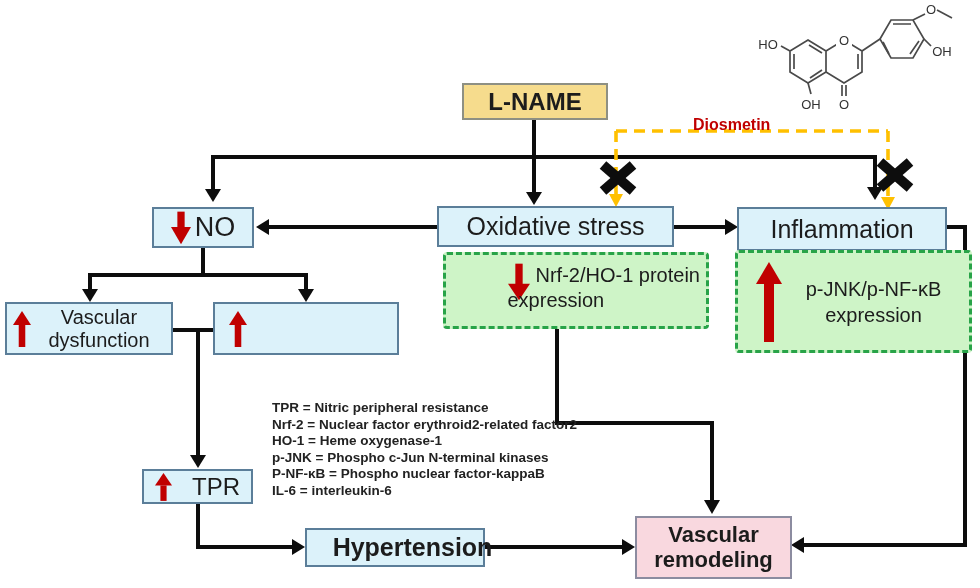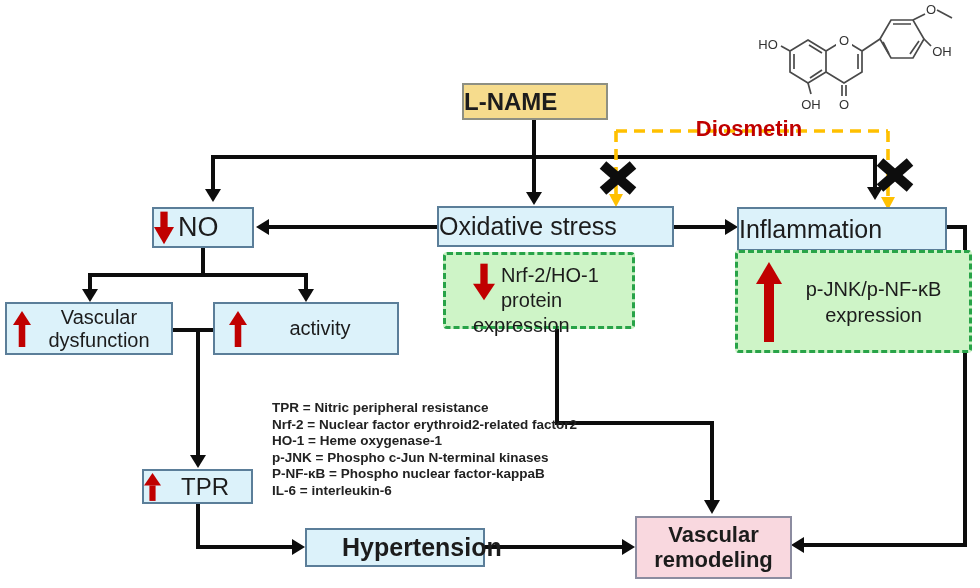--- a/index.html
+++ b/index.html
@@ -2,31 +2,31 @@
 <html><head>
 <meta charset="utf-8">
 <style>
   html,body{margin:0;padding:0;}
   body{
     width:980px;height:588px;position:relative;background:#ffffff;
     font-family:"Liberation Sans","DejaVu Sans",sans-serif;color:#1c1c1c;
     overflow:hidden;
   }
   #connectors{position:absolute;left:0;top:0;width:980px;height:588px;z-index:1;}
-  .node{position:absolute;z-index:2;display:flex;align-items:center;justify-content:flex-start;box-sizing:border-box;}
+  .node{position:absolute;z-index:2;display:flex;align-items:center;justify-content:center;box-sizing:border-box;}
   .blue{background:#dcf2fa;border:2px solid #5b7e99;}
   .tan{background:#f6dc8d;border:2px solid #8e9083;}
   .greenbox{background:#cef4c7;border:3px dashed #28a348;border-radius:4px;}
   .pink{background:#f9d8df;border:2px solid #8c8ca0;}
   .bold{font-weight:bold;}
   .two-line{display:flex;flex-direction:column;line-height:1.12;text-align:center;flex:1;}
   .arr{flex:0 0 auto;}
   #structure{position:absolute;left:735px;top:0;z-index:2;}
-  #diosmetin-label{position:absolute;left:693px;top:116px;width:112px;text-align:center;
-    font-size:22px;font-weight:bold;color:#c00000;z-index:2;}
+  #diosmetin-label{position:absolute;left:693px;top:116px;width:112px;text-align:left;
+    font-size:16px;font-weight:bold;color:#c00000;z-index:2;}
   #legend{position:absolute;left:272px;top:400px;z-index:2;font-size:13.5px;font-weight:600;
     line-height:16.6px;color:#222;}
   .atom{font-size:13px;fill:#333;font-weight:500;}
   .cross line{stroke:#0d0d0d;stroke-width:10;}
 </style>
 </head>
 <body>
 
 <svg id="connectors" viewBox="0 0 980 588" xmlns="http://www.w3.org/2000/svg">
   <g stroke="#0d0d0d" stroke-width="4" fill="none">
@@ -117,21 +117,21 @@
 </div>
 
 <div class="node blue" style="left:437px;top:206px;width:237px;height:41px;font-size:25px;">
   <span>Oxidative stress</span>
 </div>
 
 <div class="node blue" style="left:737px;top:207px;width:210px;height:44px;font-size:25px;">
   <span>Inflammation</span>
 </div>
 
-<div class="node greenbox" style="left:443px;top:252px;width:192px;height:77px;font-size:20px;align-items:flex-start;justify-content:center;padding:8px 6px 0 27px;">
+<div class="node greenbox" style="left:443px;top:252px;width:266px;height:77px;font-size:20px;align-items:flex-start;justify-content:flex-end;padding:8px 6px 0 10px;">
   <svg class="arr" style="margin-right:6px;" width="22" height="38" viewBox="0 0 24 40">
     <rect x="8" y="0" width="8" height="23" fill="#c00000"></rect>
       <polygon points="0,22 24,22 12,40" fill="#c00000"></polygon>
   </svg>
   <span style="line-height:1.25;">
     <span>Nrf-2/HO-1 protein</span><br>
     <span style="margin-left:-28px;">expression</span>
   </span>
 </div>
 
@@ -156,21 +156,20 @@
     <span>dysfunction</span>
   </div>
 </div>
 
 <div class="node blue" style="left:213px;top:302px;width:186px;height:53px;font-size:20px;padding:0 4px;">
   <svg class="arr" style="margin-left:10px;" width="18" height="44" viewBox="0 0 22 44">
     <polygon points="11,0 0,17 22,17" fill="#c00000"></polygon>
       <rect x="7" y="17" width="8" height="27" fill="#c00000"></rect>
   </svg>
   <div class="two-line">
-    <span>activity</span>
   </div>
 </div>
 
 <div class="node blue" style="left:142px;top:469px;width:111px;height:35px;font-size:24px;gap:20px;">
   <svg class="arr" width="17" height="30" viewBox="0 0 22 36">
     <polygon points="11,0 0,16 22,16" fill="#c00000"></polygon>
       <rect x="7" y="16" width="8" height="20" fill="#c00000"></rect>
   </svg>
   <span>TPR</span>
 </div>

